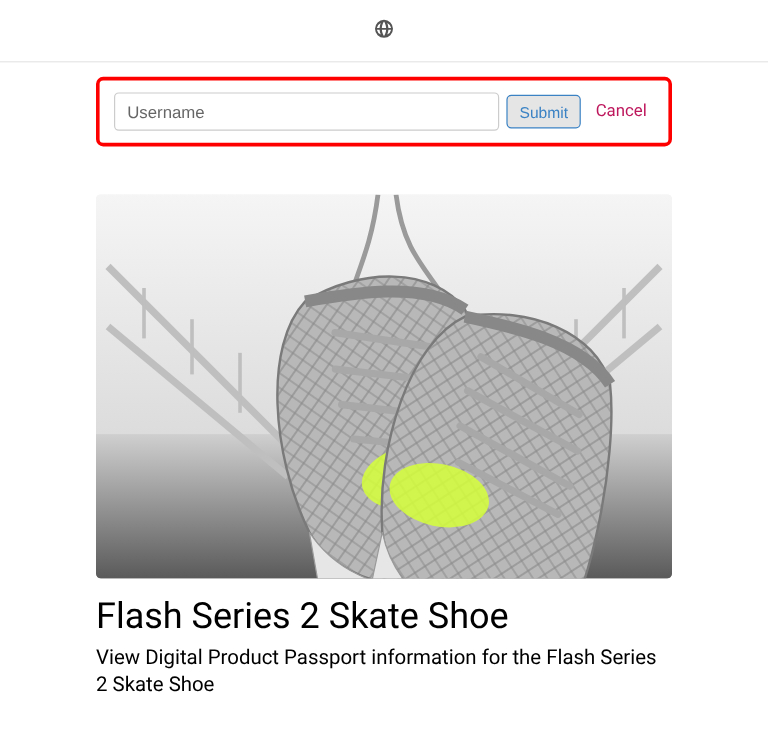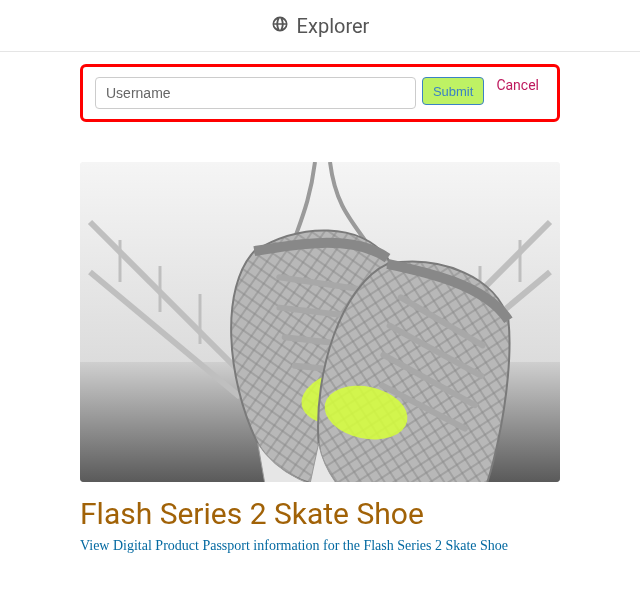--- a/index.html
+++ b/index.html
@@ -21,41 +21,41 @@
     color: #555;
     font-size: 20px;
   }
   .header svg { width: 18px; height: 18px; fill: #555; }
   .login-wrap {
     margin: 12px 80px 8px;
     border: 3px solid #ff0000;
     border-radius: 6px;
     padding: 10px 12px;
     display: flex;
-    align-items: flex-start;
+    align-items: center;
     gap: 6px;
   }
   .login-wrap input[type=text],
   .login-wrap input[type=password] {
     flex: 1 1 0;
     height: 32px;
     border: 1px solid #ccc;
     border-radius: 4px;
     padding: 0 10px;
     font-size: 14px;
     color: #333;
     background: #fff;
     min-width: 0;
   }
   .login-wrap input::placeholder { color: #666; }
   .submit-btn {
     height: 28px;
     padding: 0 10px;
     border: 1px solid #3b82c4;
-    background: #bef264;
+    background: #e5e5e5;
     color: #3b82c4;
     border-radius: 4px;
     font-size: 13px;
     cursor: pointer;
   }
   .cancel-link {
     font-size: 14px;
     color: #be185d;
     cursor: pointer;
     padding: 0 6px;
@@ -70,40 +70,38 @@
     overflow: hidden;
     position: relative;
     background: linear-gradient(180deg, #f0f0f0 0%, #e8e8e8 40%, #d0d0d0 60%, #888 100%);
   }
   
   .hero-image svg { width: 100%; height: 100%; display: block; }
   .product-title {
     margin-top: 14px;
     font-size: 30px;
     font-weight: 400;
-    color: #a16207;
+    color: #000000;
   }
   .product-desc {
     margin-top: 6px;
-    font-size: 14px;
-    color: #0369a1;
+    font-size: 17px;
+    color: #000000;
     line-height: 1.35;
-    font-family: Liberation Serif, serif;
   }
 </style>
 </head>
 <body>
 
 <div class="header">
   <span>
     <svg viewBox="0 0 24 24">
         <path d="M12 2a10 10 0 1 0 0 20 10 10 0 0 0 0-20zm7.93 9h-3.02a16 16 0 0 0-1.3-5.46A8.03 8.03 0 0 1 19.93 11zM12 4c.9 1.3 2.1 3.6 2.4 7H9.6c.3-3.4 1.5-5.7 2.4-7zM8.39 5.54A16 16 0 0 0 7.09 11H4.07a8.03 8.03 0 0 1 4.32-5.46zM4.07 13h3.02c.17 2 .63 3.86 1.3 5.46A8.03 8.03 0 0 1 4.07 13zM12 20c-.9-1.3-2.1-3.6-2.4-7h4.8c-.3 3.4-1.5 5.7-2.4 7zm3.61-1.54c.67-1.6 1.13-3.46 1.3-5.46h3.02a8.03 8.03 0 0 1-4.32 5.46z"></path>
       </svg>
   </span>
-  <span>Explorer</span>
 </div>
 
 <div class="login-wrap">
   <input type="text" placeholder="Username" style="">
   <button class="submit-btn">Submit</button>
   <span class="cancel-link">Cancel</span>
 </div>
 
 <div class="content">
   <div class="hero-image">

